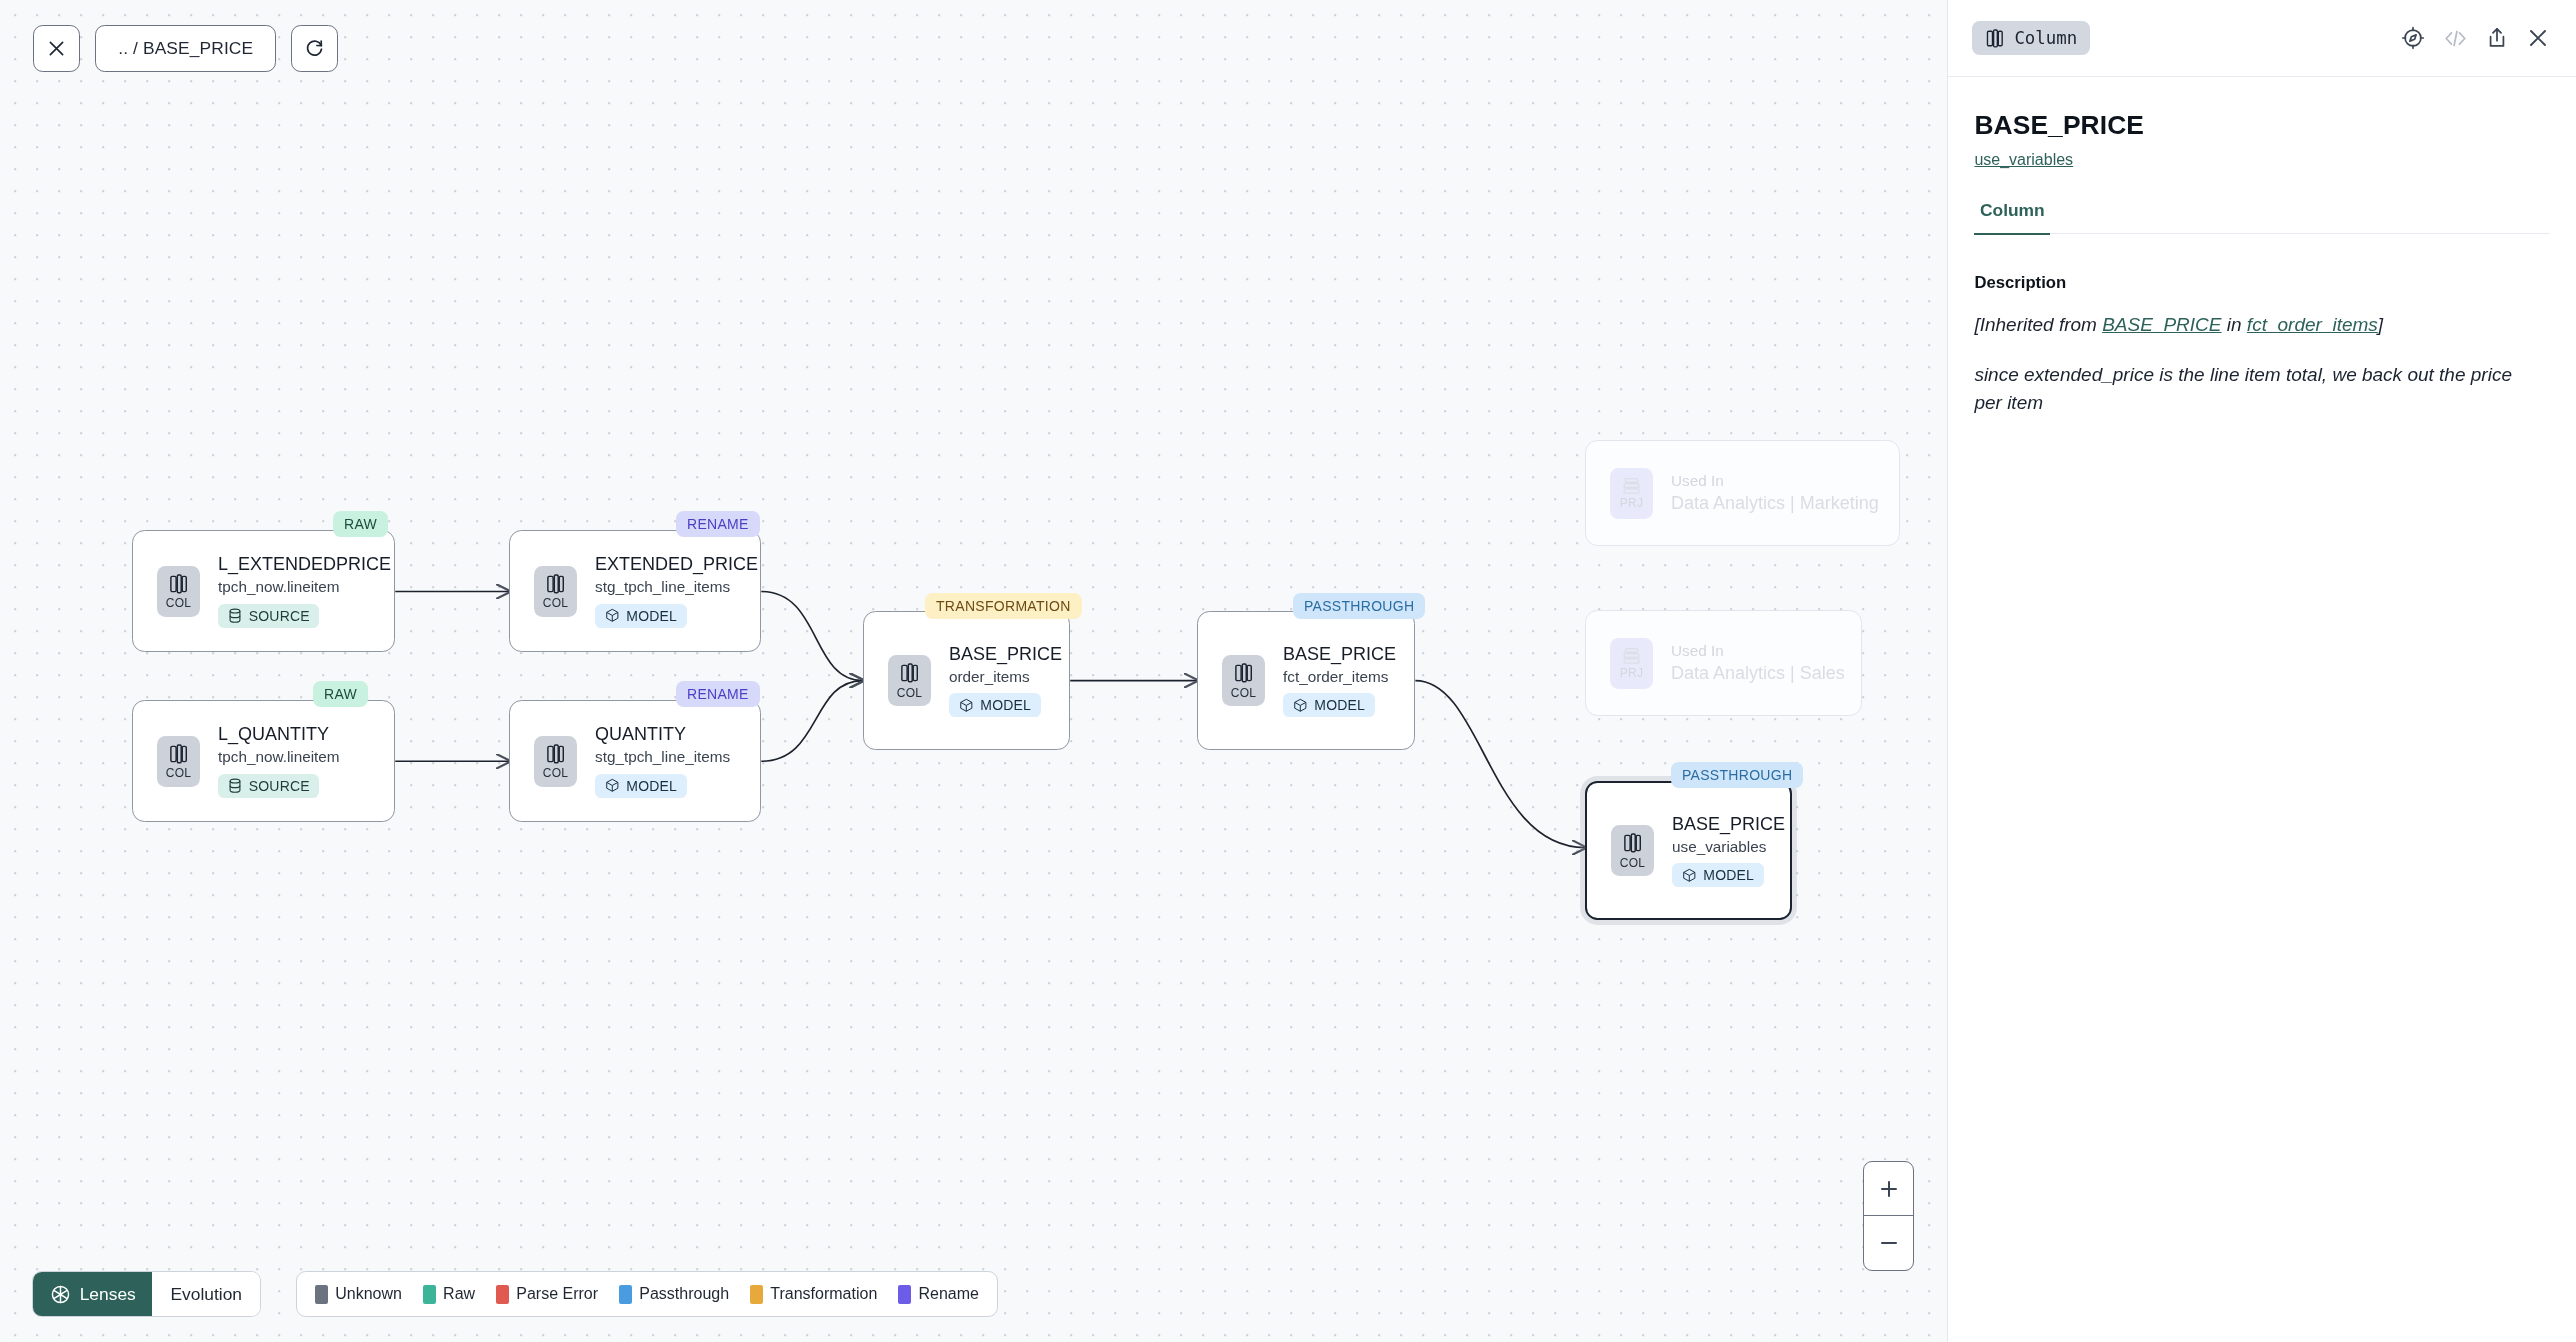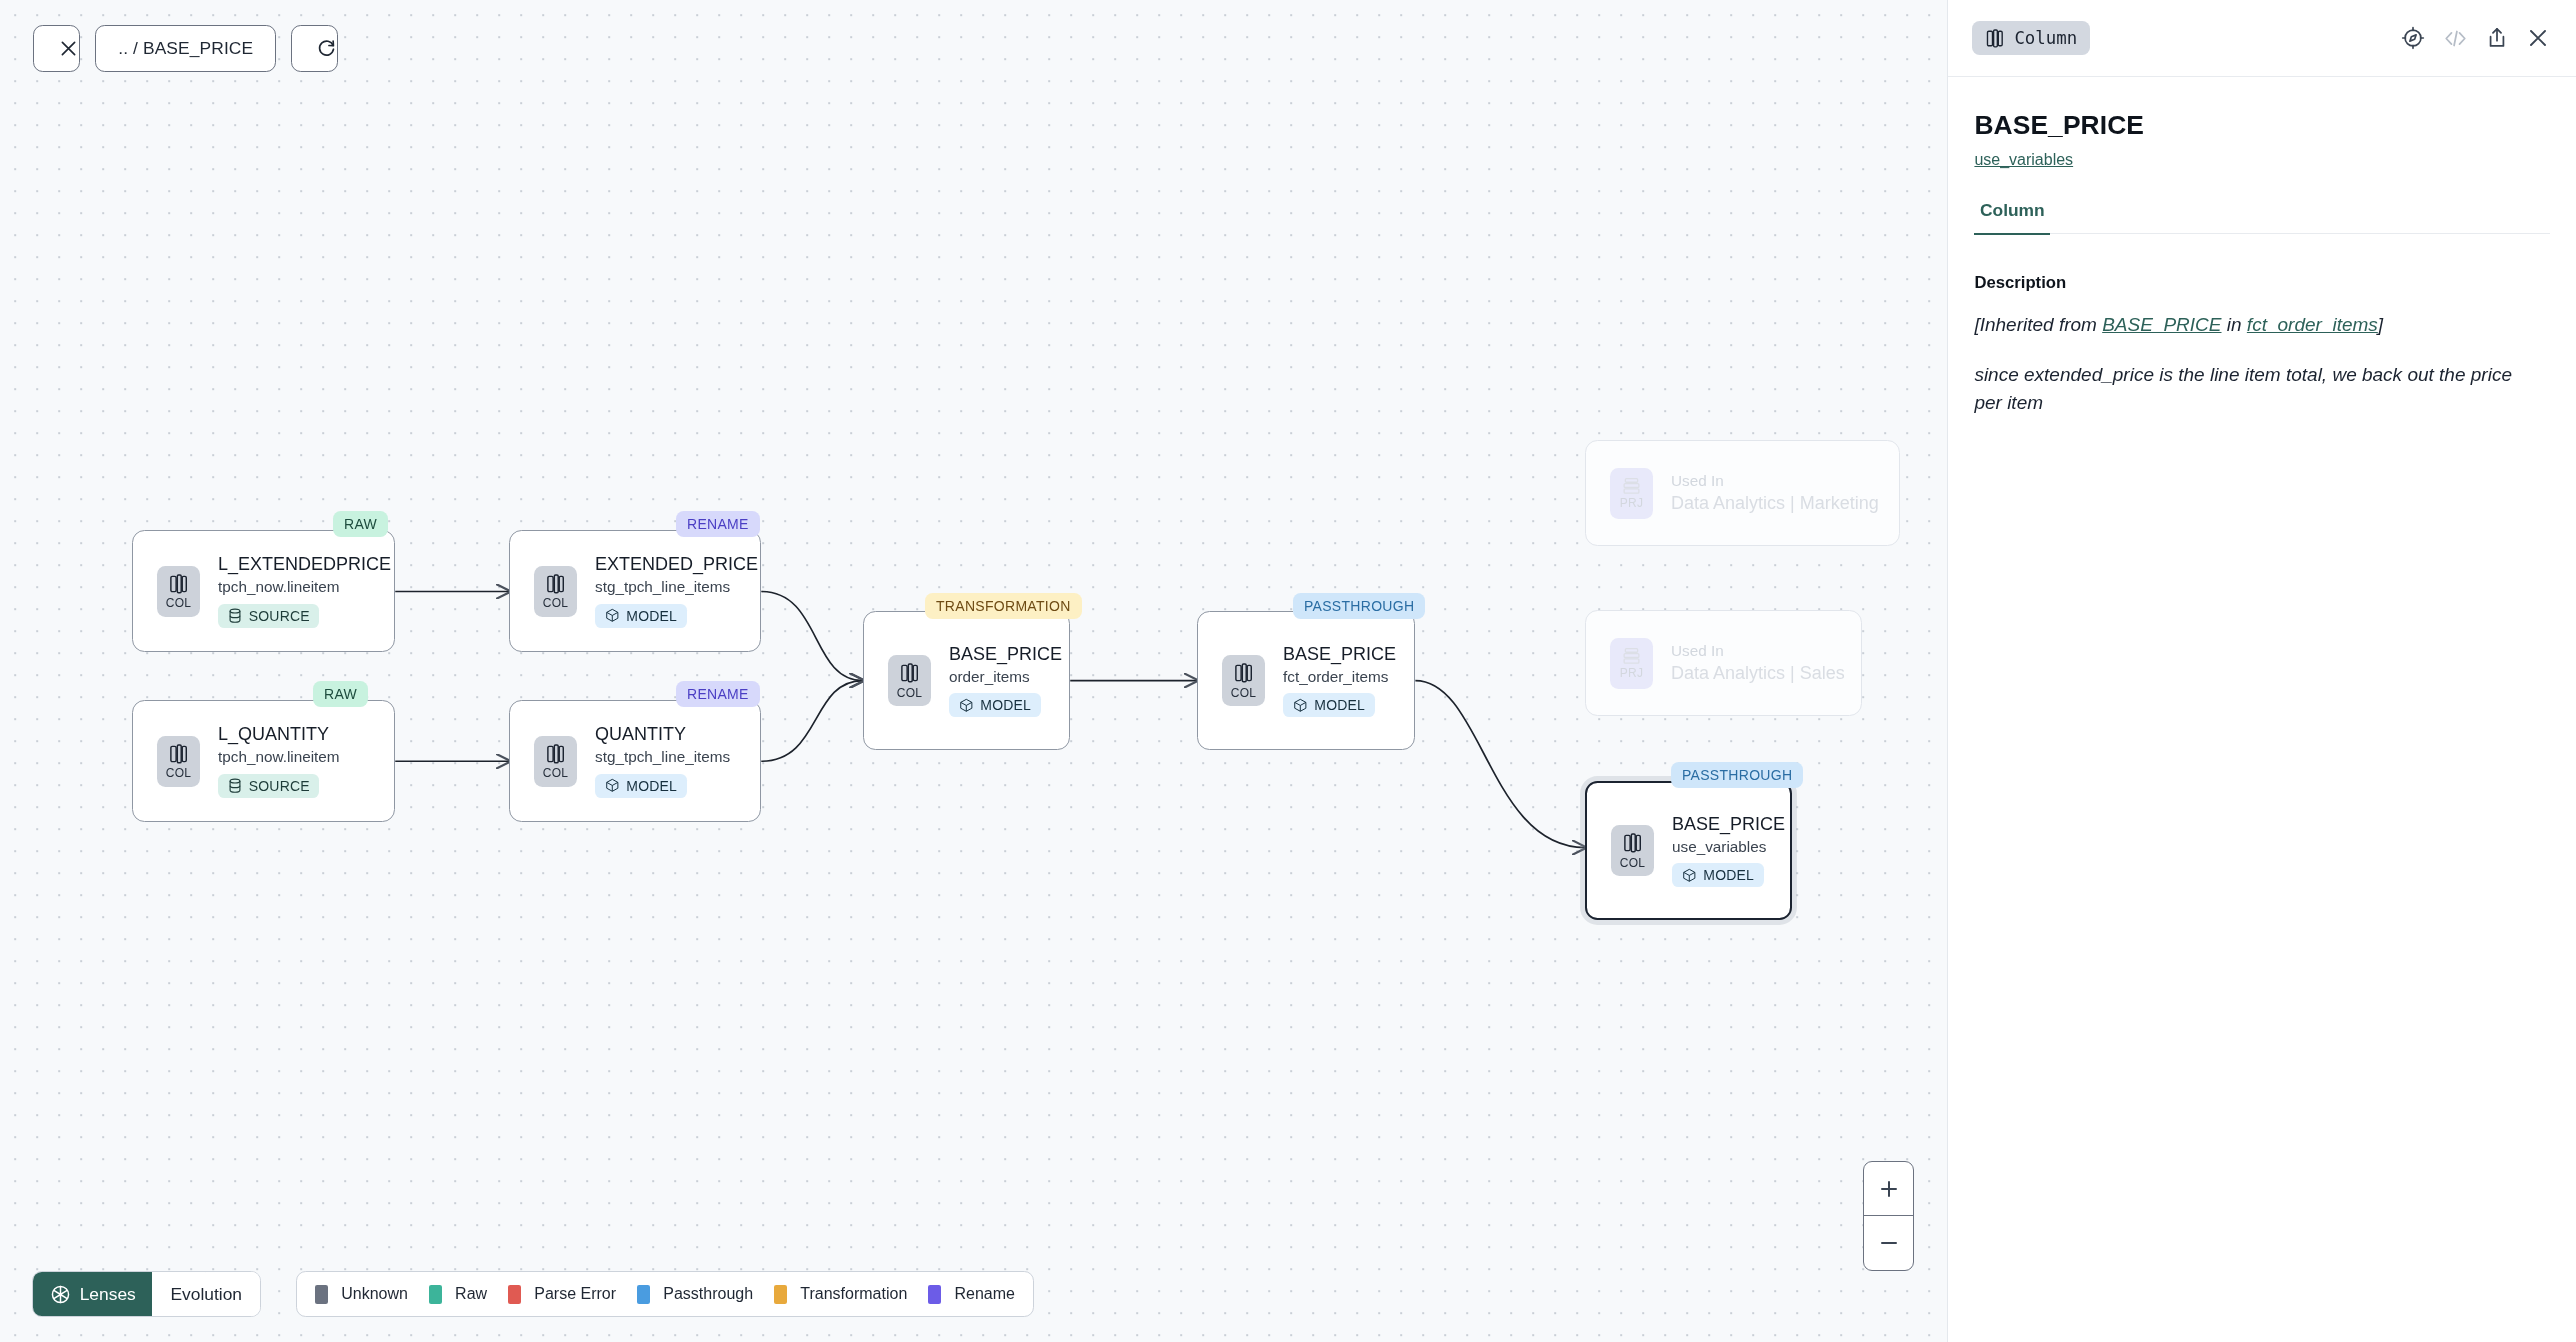--- a/index.html
+++ b/index.html
@@ -21,21 +21,21 @@
     background-position: 4.2px 4.2px;
     overflow: hidden;
   }
 
   #edges { position: absolute; left: 0; top: 0; width: 1947px; height: 1343px; pointer-events: none; }
 
   
   .tl-bar { position: absolute; left: 33px; top: 25px; display: flex; align-items: center; gap: 15.3px; z-index: 6; }
   .tl-btn {
     background: #ffffff; border: 1.1px solid #6b7280; border-radius: 9.7px;
-    height: 47px; display: flex; align-items: center; justify-content: flex-end;
+    height: 47px; display: flex; align-items: center; justify-content: center;
     cursor: pointer;
   }
   .tl-btn.square { width: 47px; }
   .tl-crumb { padding: 0 22px; font-size: 17.4px; color: #1f2733; letter-spacing: 0.1px; white-space: nowrap; }
 
   
   .node {
     position: absolute; background: #ffffff;
     border: 1.1px solid #8f97a3; border-radius: 12.5px;
     display: flex; align-items: center; gap: 18px;
@@ -85,21 +85,21 @@
     padding: 0 16.7px; font-size: 17.4px; cursor: pointer;
   }
   .evo-btn {
     background: #ffffff; color: #1f2733; display: flex; align-items: center; gap: 11px;
     padding: 0 18px; font-size: 17.4px; cursor: pointer; flex-direction: column;
   }
   .legend {
     display: flex; align-items: center; gap: 21px; height: 46px;
     background: #ffffff; border: 1.1px solid #cdd3db; border-radius: 9.7px; padding: 0 18px;
   }
-  .legend-item { display: flex; align-items: center; gap: 13px; font-size: 16px; color: #1f2733; white-space: nowrap; }
+  .legend-item { display: flex; align-items: center; gap: 7px; font-size: 16px; color: #1f2733; white-space: nowrap; }
   .swatch { width: 13.2px; height: 19px; border-radius: 2.1px; flex: none; }
 
   
   .zoom-ctrl {
     position: absolute; right: 33px; bottom: 72px; width: 51px;
     border: 1.1px solid #6b7280; border-radius: 9px; background: #ffffff; overflow: hidden; z-index: 6;
   }
   .zoom-ctrl > div {
     height: 54px; display: flex; align-items: center; justify-content: center; cursor: pointer;
   }

